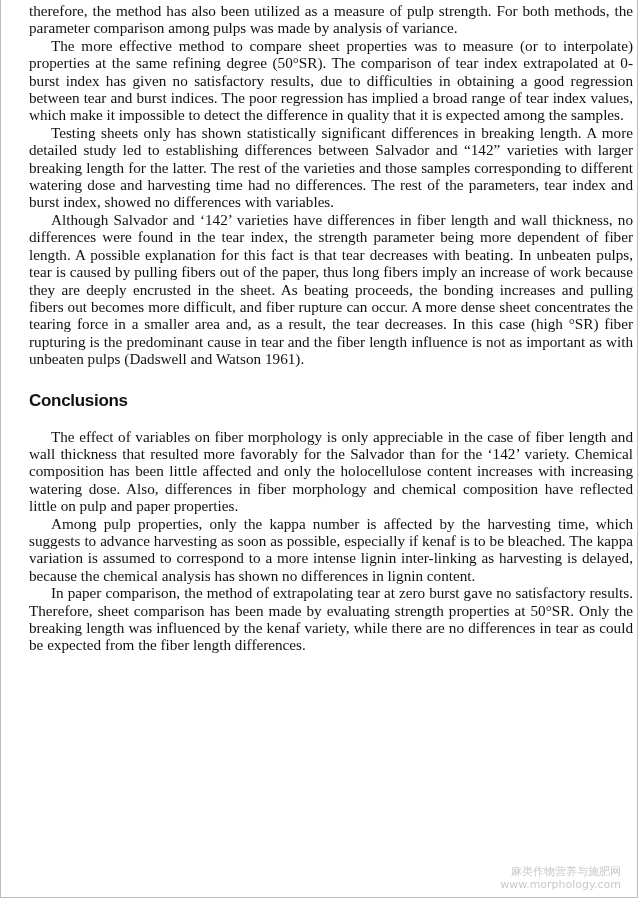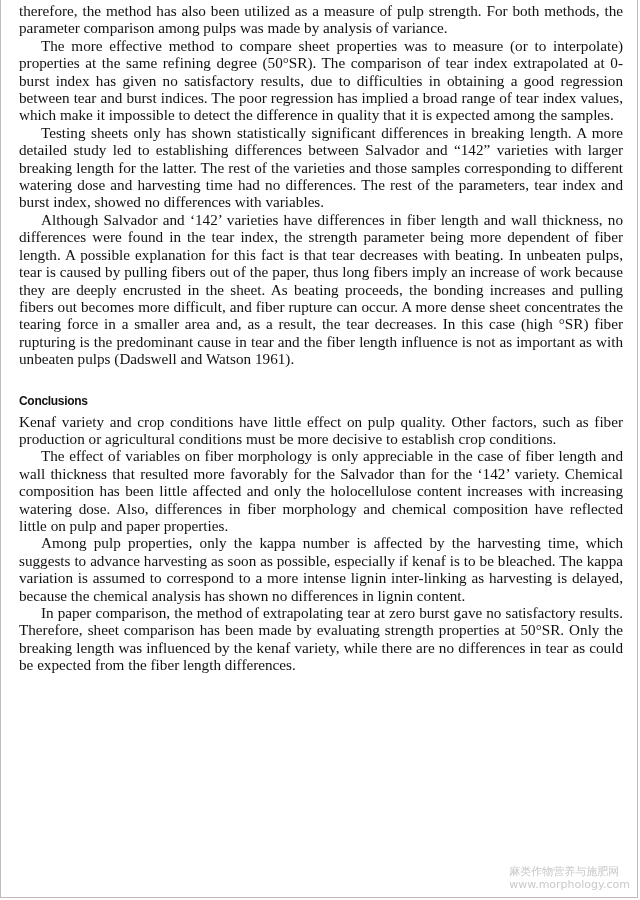--- a/index.html
+++ b/index.html
@@ -7,49 +7,48 @@
     width: 640px; height: 900px; overflow: hidden; position: relative;
     font-family: "Liberation Serif", "DejaVu Serif", serif;
     color: #111;
   }
   .page {
     position: absolute; left: 0; top: 0; width: 638px; height: 898px;
     border: 1px solid #bdbdbd; border-top: none;
     box-sizing: border-box;
   }
   .text {
-    position: absolute; left: 18px; top: 2px; width: 604px;
+    position: absolute; left: 28px; top: 2px; width: 604px;
     font-size: 15.2px; line-height: 17.4px;
     text-align: justify;
   }
   .text p { margin: 0; }
   .text p.indent { text-indent: 22px; }
   .heading {
     font-family: "Liberation Sans", "DejaVu Sans", sans-serif;
-    font-weight: bold; font-size: 12px; margin: 24px 0 3px 0; line-height: 18px;
+    font-weight: bold; font-size: 17px; margin: 24px 0 18px 0; line-height: 18px;
     letter-spacing: -0.3px;
   }
   .watermark {
-    position: absolute; right: 7px; bottom: 6px; 
+    position: absolute; right: 16px; bottom: 6px; text-align: right;
     color: #c9c9c9; font-family: "DejaVu Sans", sans-serif;
     font-size: 11px; line-height: 13px;
   }
 </style>
 </head>
 <body>
 
 <div class="page">
   <div class="text">
     <p>therefore, the method has also been utilized as a measure of pulp strength. For both methods, the parameter comparison among pulps was made by analysis of variance.</p>
     <p class="indent">The more effective method to compare sheet properties was to measure (or to interpolate) properties at the same refining degree (50°SR). The comparison of tear index extrapolated at 0-burst index has given no satisfactory results, due to difficulties in obtaining a good regression between tear and burst indices. The poor regression has implied a broad range of tear index values, which make it impossible to detect the difference in quality that it is expected among the samples.</p>
     <p class="indent">Testing sheets only has shown statistically significant differences in breaking length. A more detailed study led to establishing differences between Salvador and “142” varieties with larger breaking length for the latter. The rest of the varieties and those samples corresponding to different watering dose and harvesting time had no differences. The rest of the parameters, tear index and burst index, showed no differences with variables.</p>
     <p class="indent">Although Salvador and ‘142’ varieties have differences in fiber length and wall thickness, no differences were found in the tear index, the strength parameter being more dependent of fiber length. A possible explanation for this fact is that tear decreases with beating. In unbeaten pulps, tear is caused by pulling fibers out of the paper, thus long fibers imply an increase of work because they are deeply encrusted in the sheet. As beating proceeds, the bonding increases and pulling fibers out becomes more difficult, and fiber rupture can occur. A more dense sheet concentrates the tearing force in a smaller area and, as a result, the tear decreases. In this case (high °SR) fiber rupturing is the predominant cause in tear and the fiber length influence is not as important as with unbeaten pulps (Dadswell and Watson 1961).</p>
 
     <div class="heading">Conclusions</div>
-    <p>Kenaf variety and crop conditions have little effect on pulp quality. Other factors, such as fiber production or agricultural conditions must be more decisive to establish crop conditions.</p>
     <p class="indent">The effect of variables on fiber morphology is only appreciable in the case of fiber length and wall thickness that resulted more favorably for the Salvador than for the ‘142’ variety. Chemical composition has been little affected and only the holocellulose content increases with increasing watering dose. Also, differences in fiber morphology and chemical composition have reflected little on pulp and paper properties.</p>
     <p class="indent">Among pulp properties, only the kappa number is affected by the harvesting time, which suggests to advance harvesting as soon as possible, especially if kenaf is to be bleached. The kappa variation is assumed to correspond to a more intense lignin inter-linking as harvesting is delayed, because the chemical analysis has shown no differences in lignin content.</p>
     <p class="indent">In paper comparison, the method of extrapolating tear at zero burst gave no satisfactory results. Therefore, sheet comparison has been made by evaluating strength properties at 50°SR. Only the breaking length was influenced by the kenaf variety, while there are no differences in tear as could be expected from the fiber length differences.</p>
   </div>
 
   <div class="watermark">
     <div>麻类作物营养与施肥网</div>
     <div>www.morphology.com</div>
   </div>
 </div>

